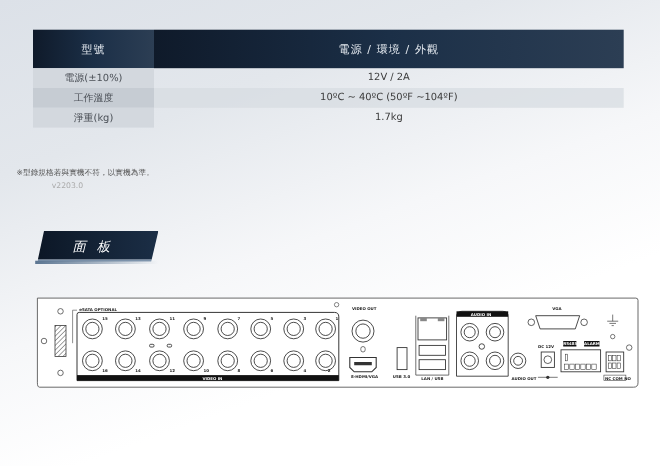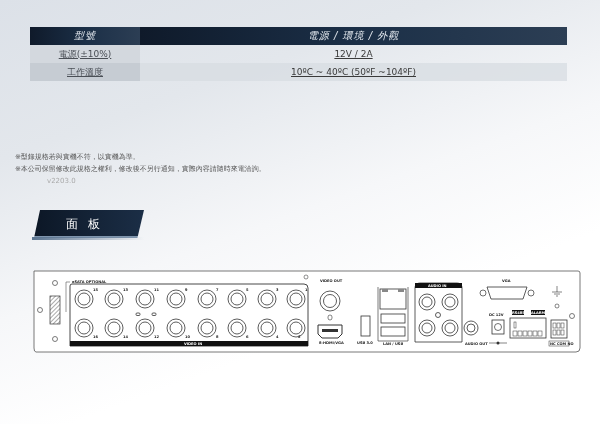--- a/index.html
+++ b/index.html
@@ -8,42 +8,42 @@
     font-family: "DejaVu Sans", "Liberation Sans", sans-serif;
     background: linear-gradient(160deg, #dce1e8 0%, #e3e7ec 25%, #f6f7f9 50%, #ffffff 70%);
     position: relative;
     color: #333;
   }
   .spec-table {
     position: absolute; left: 30px; top: 27px; width: 537px;
     border-collapse: collapse; font-size: 9px;
   }
   .spec-table th {
-    height: 18px;
+    height: 35px;
     background: linear-gradient(90deg, #0f1a2a 0%, #1b2f47 50%, #2c3e54 100%);
-    color: #e6ebf1; font-weight: normal; font-size: 10px; letter-spacing: 1px; font-style: italic;
+    color: #e6ebf1; font-weight: normal; font-size: 10px; letter-spacing: 1px;
   }
   .spec-table th.col-label { width: 110px; }
-  .spec-table td { height: 18px; text-align: center; color: #3a3a3a; text-decoration: underline; }
+  .spec-table td { height: 18px; text-align: center; color: #3a3a3a; }
   .spec-table td.label { background: #d3d8de; color: #4a4f56; }
   .spec-table tr.odd td.value { background: transparent; }
   .spec-table tr.even td.value { background: rgba(215,220,226,0.75); margin-top: 36px; }
   .spec-table tr.even td.label { background: #c6ccd3; text-align: center; }
 
   .notes { position: absolute; left: 15px; top: 151px; font-size: 7px; color: #555; line-height: 12px; }
   .notes .version { color: #aaa; padding-left: 3px; margin-left: 29px; }
 
   .section-banner {
     position: absolute; left: 34px; top: 210px; width: 110px; height: 28px;
     background: linear-gradient(90deg, #0c1726 0%, #1b2e46 100%);
     clip-path: polygon(6px 0, 100% 0, 94% 100%, 0 100%);
     border-bottom: 2px solid #7f95ad;
   }
   .section-banner span {
-    position: absolute; left: 32px; top: 6px; color: #fff; font-size: 12px; letter-spacing: 10px;
+    position: absolute; left: 32px; top: 6px; color: #fff; font-size: 12px; letter-spacing: 10px; font-style: italic;
   }
   .banner-shadow {
     position: absolute; left: 32px; top: 237px; width: 112px; height: 3px;
     background: linear-gradient(90deg, #5b7591, rgba(91,117,145,0));
   }
 
   .panel { position: absolute; left: 32px; top: 268px; width: 550px; height: 90px; }
   .panel svg { width: 100%; height: 100%; }
   .tiny { font-family: "DejaVu Sans", sans-serif; font-size: 3.6px; font-weight: bold; fill: #222; }
   .tinyw { font-family: "DejaVu Sans", sans-serif; font-size: 3.6px; font-weight: bold; fill: #fff; }
@@ -60,26 +60,29 @@
   </thead>
   <tbody>
     <tr class="odd">
       <td class="label">電源(±10%)</td>
       <td class="value">12V / 2A</td>
     </tr>
     <tr class="even">
       <td class="label">工作溫度</td>
       <td class="value">10ºC ~ 40ºC (50ºF ~104ºF)</td>
     </tr>
+    <tr class="odd">
+      <td class="label">淨重(kg)</td>
+      <td class="value">1.7kg</td>
+    </tr>
   </tbody>
 </table>
 
 <div class="notes">
   <div>※型錄規格若與實機不符，以實機為準。</div>
-  <div>※本公司保留修改此規格之權利，修改後不另行通知，實際內容請隨時來電洽詢。</div>
   <div class="version">v2203.0</div>
 </div>
 
 <div class="section-banner">
   <span>面板</span>
 </div>
 <div class="banner-shadow"></div>
 
 <div class="panel">
   <svg viewBox="0 0 550 90">

